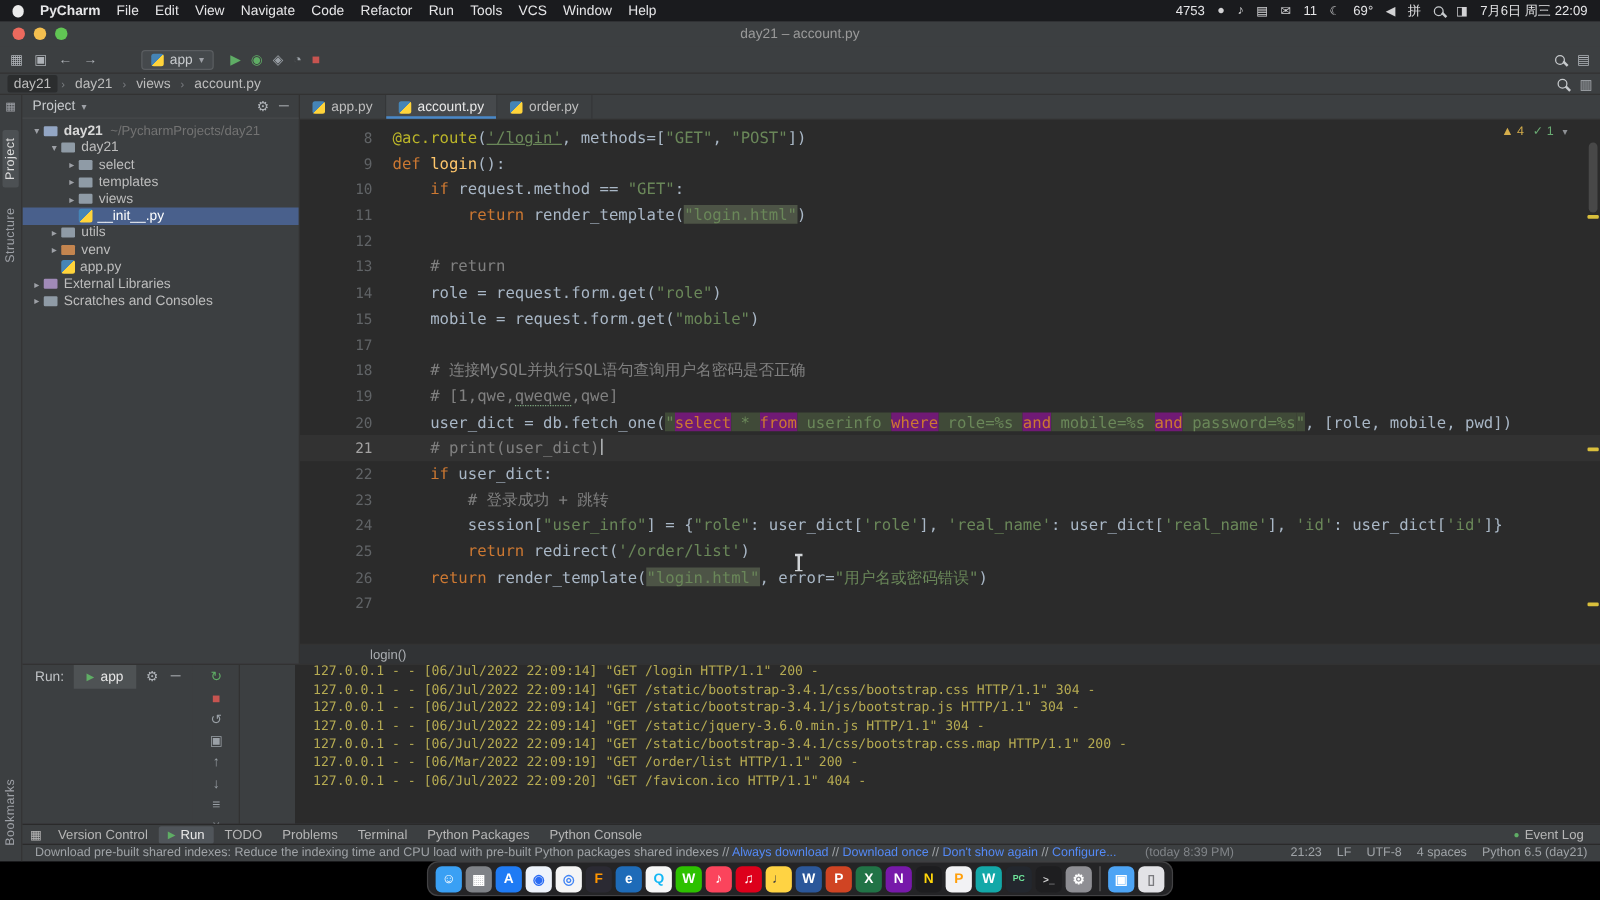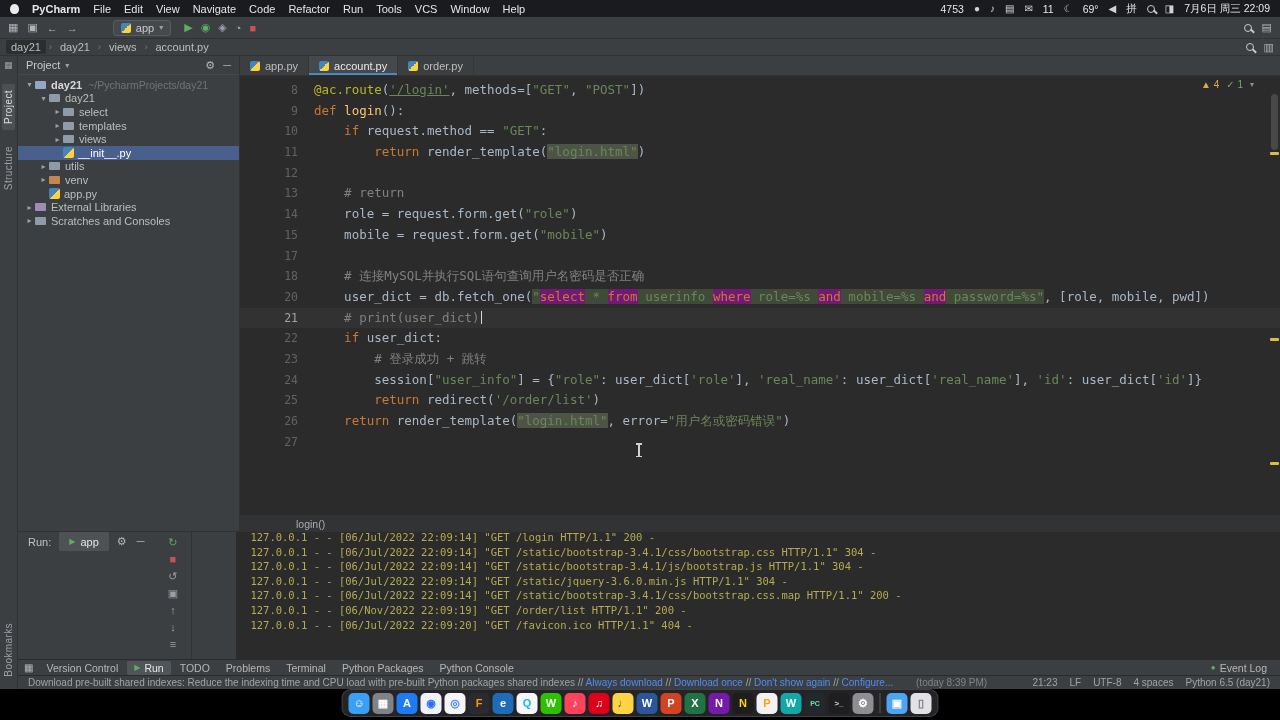--- a/index.html
+++ b/index.html
@@ -162,20 +162,28 @@
       <span class="mb-icon">◀</span>
       <span class="mb-text">拼</span>
       <span class="mag"></span>
       <span class="mb-icon">◨</span>
       <span class="mb-text">7月6日 周三 22:09</span>
     </span>
 </div>
 
 <div class="window">
 
+  <div class="titlebar">
+    <span class="traffic">
+      <span class="light" style="background:#ec6a5e"></span>
+      <span class="light" style="background:#f4bf4f"></span>
+      <span class="light" style="background:#61c554"></span>
+    </span>
+    <span>day21 – account.py</span>
+  </div>
 
   <div class="toolbar">
     <span id="tb-left" style="display:flex;gap:9px;align-items:center">
         <span class="tb-icon">▦</span>
         <span class="tb-icon">▣</span>
         <span class="tb-icon">←</span>
         <span class="tb-icon">→</span>
       </span>
     <span class="run-config">
       <span class="pyicon"></span>
@@ -348,20 +356,24 @@
                 </div>
                 <div class="code-line">
                   <span class="gutter">17</span>
                   <span class="code-text"></span>
                 </div>
                 <div class="code-line">
                   <span class="gutter">18</span>
                   <span class="code-text"><span class="tk-d">    </span><span class="tk-com"># 连接MySQL并执行SQL语句查询用户名密码是否正确</span></span>
                 </div>
                 <div class="code-line">
+                  <span class="gutter">19</span>
+                  <span class="code-text"><span class="tk-d">    </span><span class="tk-com"># [1,qwe,</span><span class="tk-comtypo">qweqwe</span><span class="tk-com">,qwe]</span></span>
+                </div>
+                <div class="code-line">
                   <span class="gutter">20</span>
                   <span class="code-text"><span class="tk-d">    user_dict = db.fetch_one(</span><span class="tk-sqlq">"</span><span class="tk-sqlkw">select</span><span class="tk-sqls"> * </span><span class="tk-sqlkw">from</span><span class="tk-sqls"> userinfo </span><span class="tk-sqlkw">where</span><span class="tk-sqls"> role=%s </span><span class="tk-sqlkw">and</span><span class="tk-sqls"> mobile=%s </span><span class="tk-sqlkw">and</span><span class="tk-sqls"> password=%s</span><span class="tk-sqlq">"</span><span class="tk-d">, [role, mobile, pwd])</span></span>
                 </div>
                 <div class="code-line current">
                   <span class="gutter">21</span>
                   <span class="code-text"><span class="tk-d">    </span><span class="tk-com"># print(user_dict)</span><span class="caret"></span></span>
                 </div>
                 <div class="code-line">
                   <span class="gutter">22</span>
                   <span class="code-text"><span class="tk-d">    </span><span class="tk-kw">if</span><span class="tk-d"> user_dict:</span></span>
@@ -425,21 +437,21 @@
               <span class="rt-icon" style="color: rgb(154, 160, 166);">↓</span>
               <span class="rt-icon" style="color: rgb(154, 160, 166);">≡</span>
               <span class="rt-icon" style="color: rgb(154, 160, 166);">×</span>
             </div>
           <div class="console" id="console">
               <div class="console-line">127.0.0.1 - - [06/Jul/2022 22:09:14] "GET /login HTTP/1.1" 200 -</div>
               <div class="console-line">127.0.0.1 - - [06/Jul/2022 22:09:14] "GET /static/bootstrap-3.4.1/css/bootstrap.css HTTP/1.1" 304 -</div>
               <div class="console-line">127.0.0.1 - - [06/Jul/2022 22:09:14] "GET /static/bootstrap-3.4.1/js/bootstrap.js HTTP/1.1" 304 -</div>
               <div class="console-line">127.0.0.1 - - [06/Jul/2022 22:09:14] "GET /static/jquery-3.6.0.min.js HTTP/1.1" 304 -</div>
               <div class="console-line">127.0.0.1 - - [06/Jul/2022 22:09:14] "GET /static/bootstrap-3.4.1/css/bootstrap.css.map HTTP/1.1" 200 -</div>
-              <div class="console-line">127.0.0.1 - - [06/Nov/2022 22:09:19] "GET /order/list HTTP/1.1" 200 -</div>
+              <div class="console-line">127.0.0.1 - - [06/Mar/2022 22:09:19] "GET /order/list HTTP/1.1" 200 -</div>
               <div class="console-line">127.0.0.1 - - [06/Jul/2022 22:09:20] "GET /favicon.ico HTTP/1.1" 404 -</div>
             </div>
         </div>
       </div>
 
       <div class="twbar">
         <span class="tw-ic" style="font-size:10px;margin-right:4px" id="tw-left-icon">▦</span>
         <span id="tw-items" style="display:flex;gap:2px">
             <span class="tw-item">
               <span>Version Control</span>

